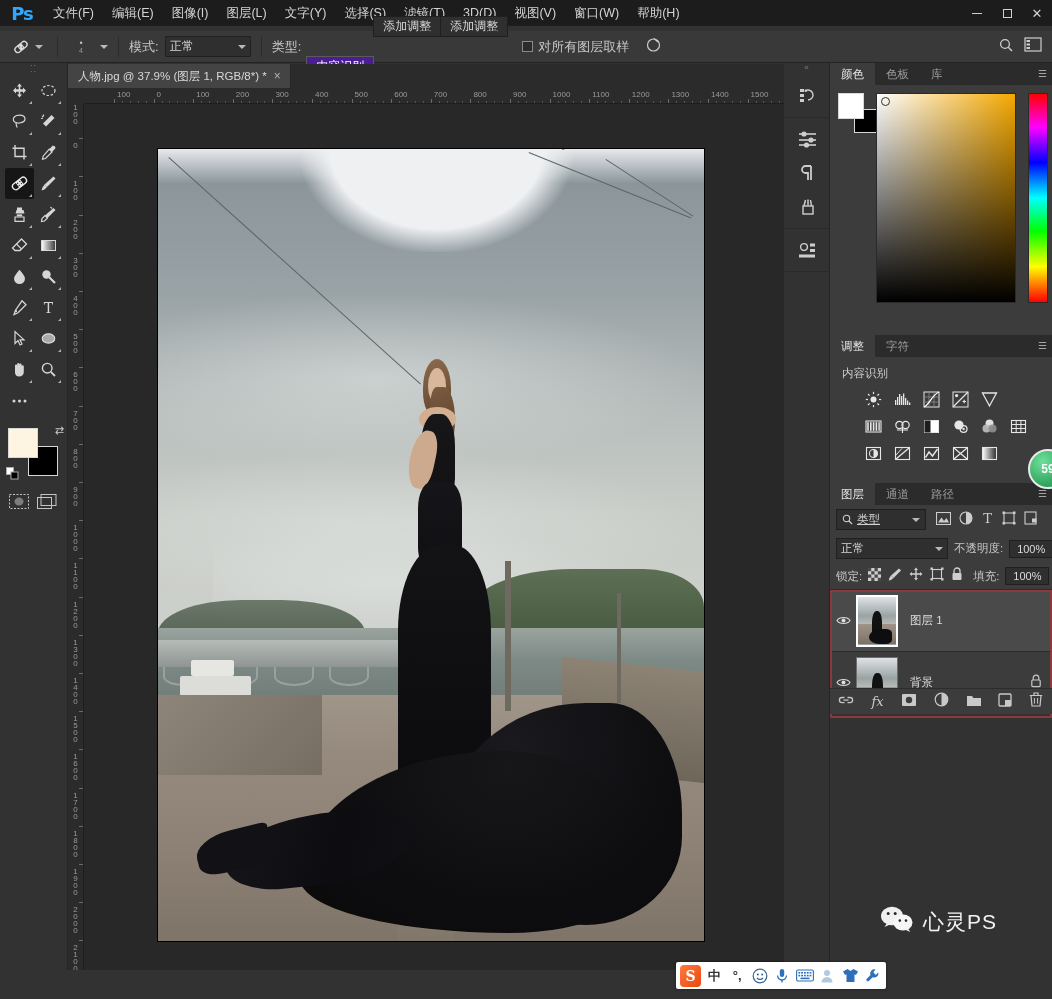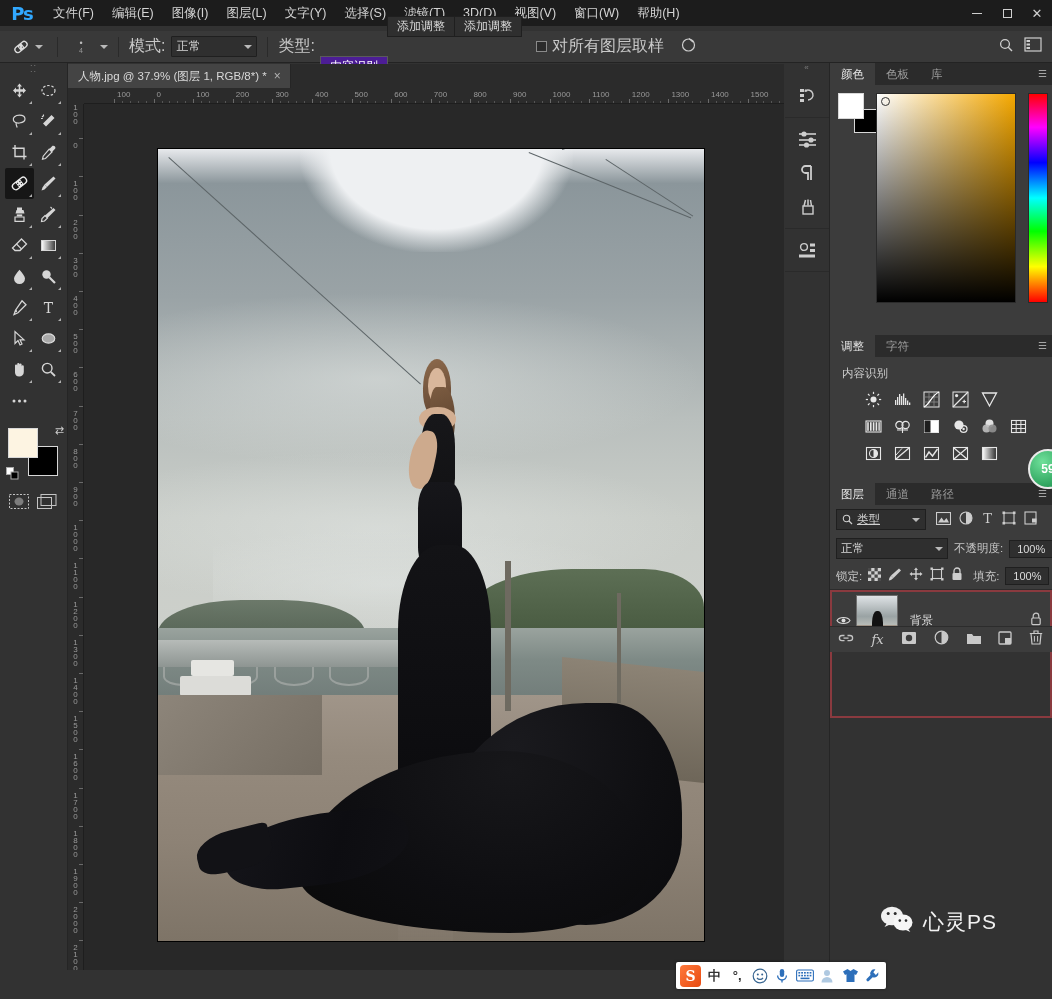--- a/index.html
+++ b/index.html
@@ -35,21 +35,21 @@
   .gl-min { width:10px; height:1px; background:#cfcfcf; display:block; }
   .gl-max { width:9px; height:9px; border:1px solid #cfcfcf; display:block; }
   .gl-x { font-size:13px; line-height:1; }
 
   
   .optionsbar {
     position:absolute; left:0; top:31px; width:1052px; height:32px;
     background:#393939; border-bottom:1px solid #232323;
     display:flex; align-items:center; padding:0 6px; gap:6px;
   }
-  .opt-label { color:#c8c8c8; font-size:16px; white-space:nowrap; }
+  .opt-label { color:#c8c8c8; font-size:13px; white-space:nowrap; }
   .tool-preset {
     display:flex; align-items:center; gap:3px; padding:0 4px; height:24px;
   }
   .tool-preset .icon-sq { width:22px; height:22px; display:flex; align-items:center; justify-content:center; }
   .caret { width:0;height:0;border-left:4px solid transparent;border-right:4px solid transparent;border-top:4px solid #b9b9b9; }
   .vsep { width:1px; height:20px; background:#2a2a2a; margin:0 4px; }
   .brush-preview {
     width:26px; height:24px; display:flex; flex-direction:column; align-items:center;
     justify-content:center; color:#b9b9b9; font-size:7px; line-height:7px;
   }
@@ -1228,20 +1228,35 @@
             </span>
           </span>
           <span class="lp-lbl" style="margin-left:4px;">填充:</span>
           <span class="num-field">100%</span>
 
         </div>
 
         <div class="layer-list">
           <div class="sel-outline"></div>
 
+          <div class="layer-row selected">
+            <span class="eye">
+              <svg width="15" height="11" viewBox="0 0 15 11">
+                  <path d="M1 5.5 C3.5 1.5 11.5 1.5 14 5.5 C11.5 9.5 3.5 9.5 1 5.5 Z" fill="none" stroke="#dcdcdc" stroke-width="1.1"></path>
+                  <circle cx="7.5" cy="5.5" r="2" fill="#dcdcdc"></circle>
+                </svg>
+            </span>
+            <span class="thumb sel">
+              <span class="t-sky"></span>
+              <span class="t-g"></span>
+              <span class="t-dress"></span>
+              <span class="t-train"></span>
+            </span>
+            <span class="layer-name">图层 1</span>
+          </div>
 
           <div class="layer-row">
             <span class="eye">
               <svg width="15" height="11" viewBox="0 0 15 11">
                   <path d="M1 5.5 C3.5 1.5 11.5 1.5 14 5.5 C11.5 9.5 3.5 9.5 1 5.5 Z" fill="none" stroke="#dcdcdc" stroke-width="1.1"></path>
                   <circle cx="7.5" cy="5.5" r="2" fill="#dcdcdc"></circle>
                 </svg>
             </span>
             <span class="thumb">
               <span class="t-sky"></span>

